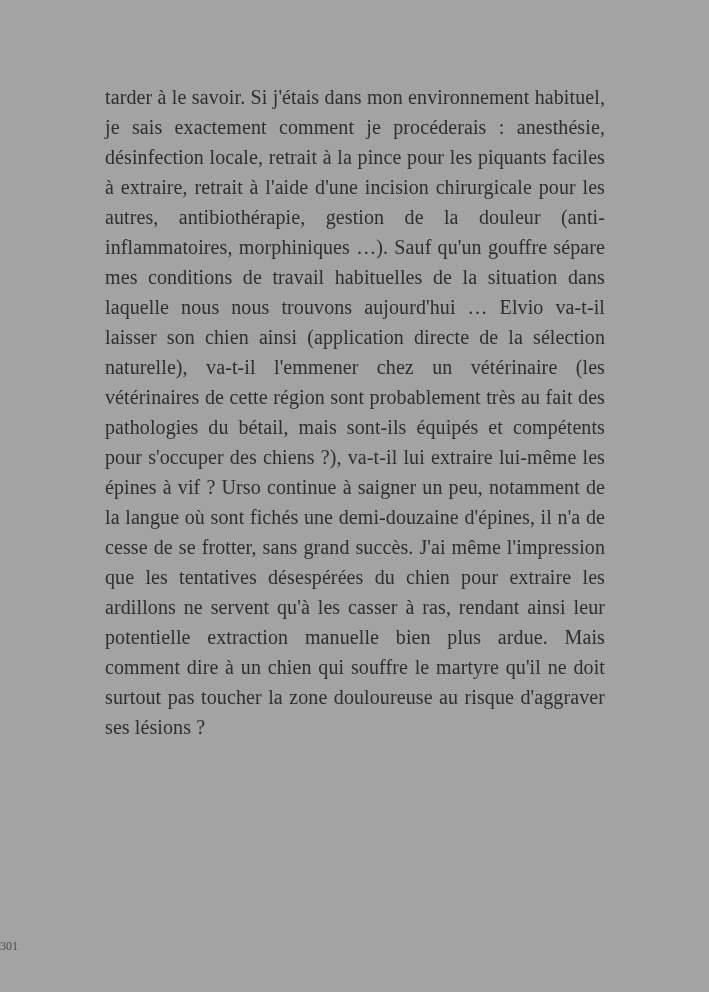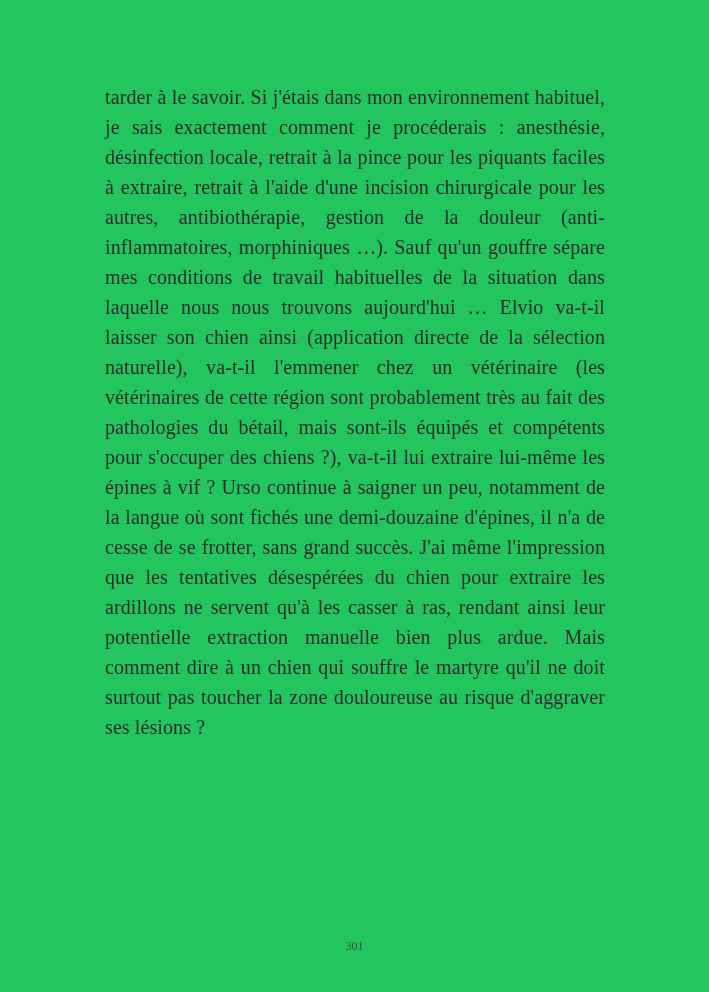--- a/index.html
+++ b/index.html
@@ -5,21 +5,21 @@
   html, body {
     margin: 0;
     padding: 0;
     background: #ffffff;
   }
   .page {
     position: relative;
     width: 709px;
     height: 992px;
     margin: 0 auto;
-    background: #22c55e;
+    background: #a3a3a3;
     font-family: "Liberation Serif", "DejaVu Serif", serif;
     color: #2e2e2e;
     overflow: hidden;
     box-sizing: border-box;
   }
   .text-block {
     position: absolute;
     top: 82px;
     left: 105px;
     width: 500px;
@@ -33,21 +33,20 @@
     letter-spacing: 0.1px;
   }
   .para:last-child {
     margin-bottom: 0;
   }
   .page-number {
     position: absolute;
     top: 939px;
     left: 0;
     width: 100%;
-    text-align: center;
     font-size: 12px;
     line-height: 14px;
     color: #4a4a4a;
   }
 </style>
 </head>
 <body>
 
 <div class="page">
   <div class="text-block">

